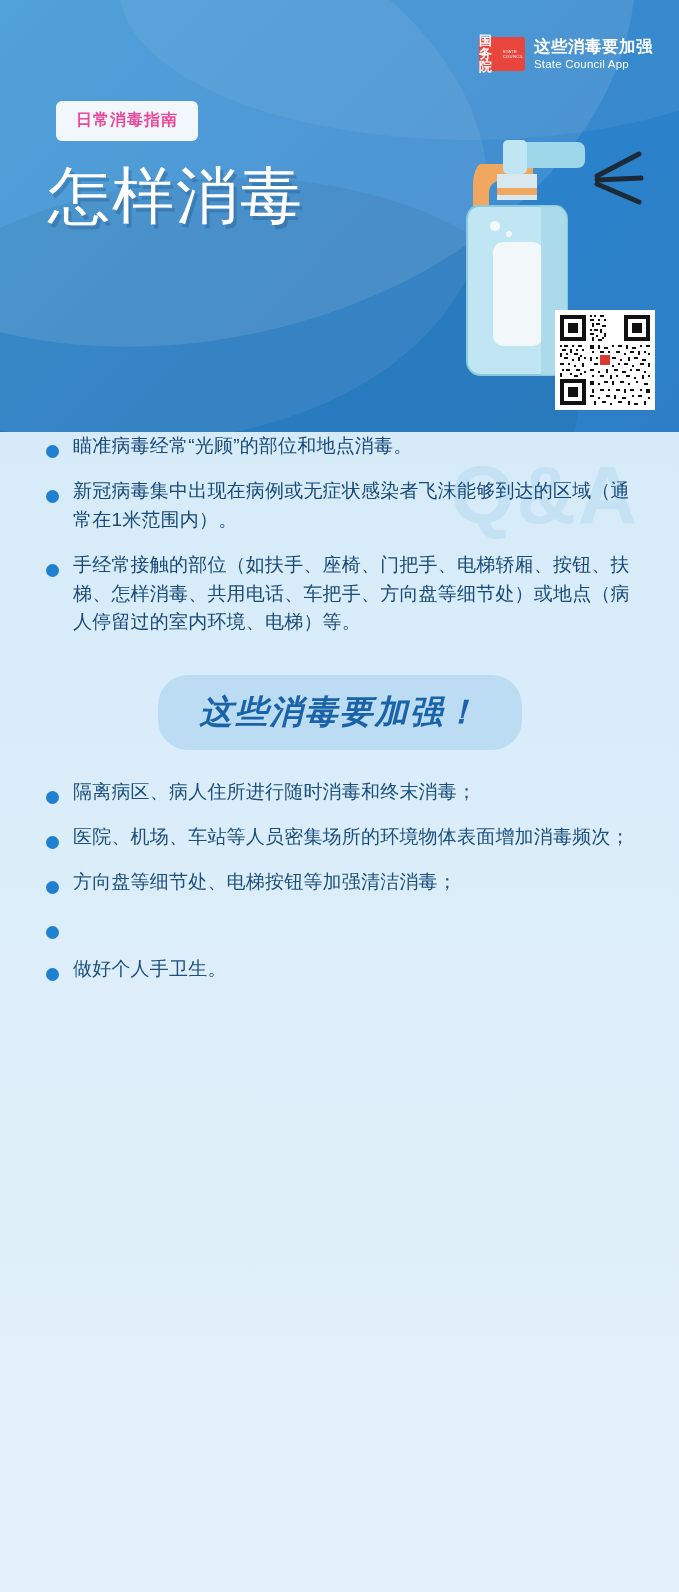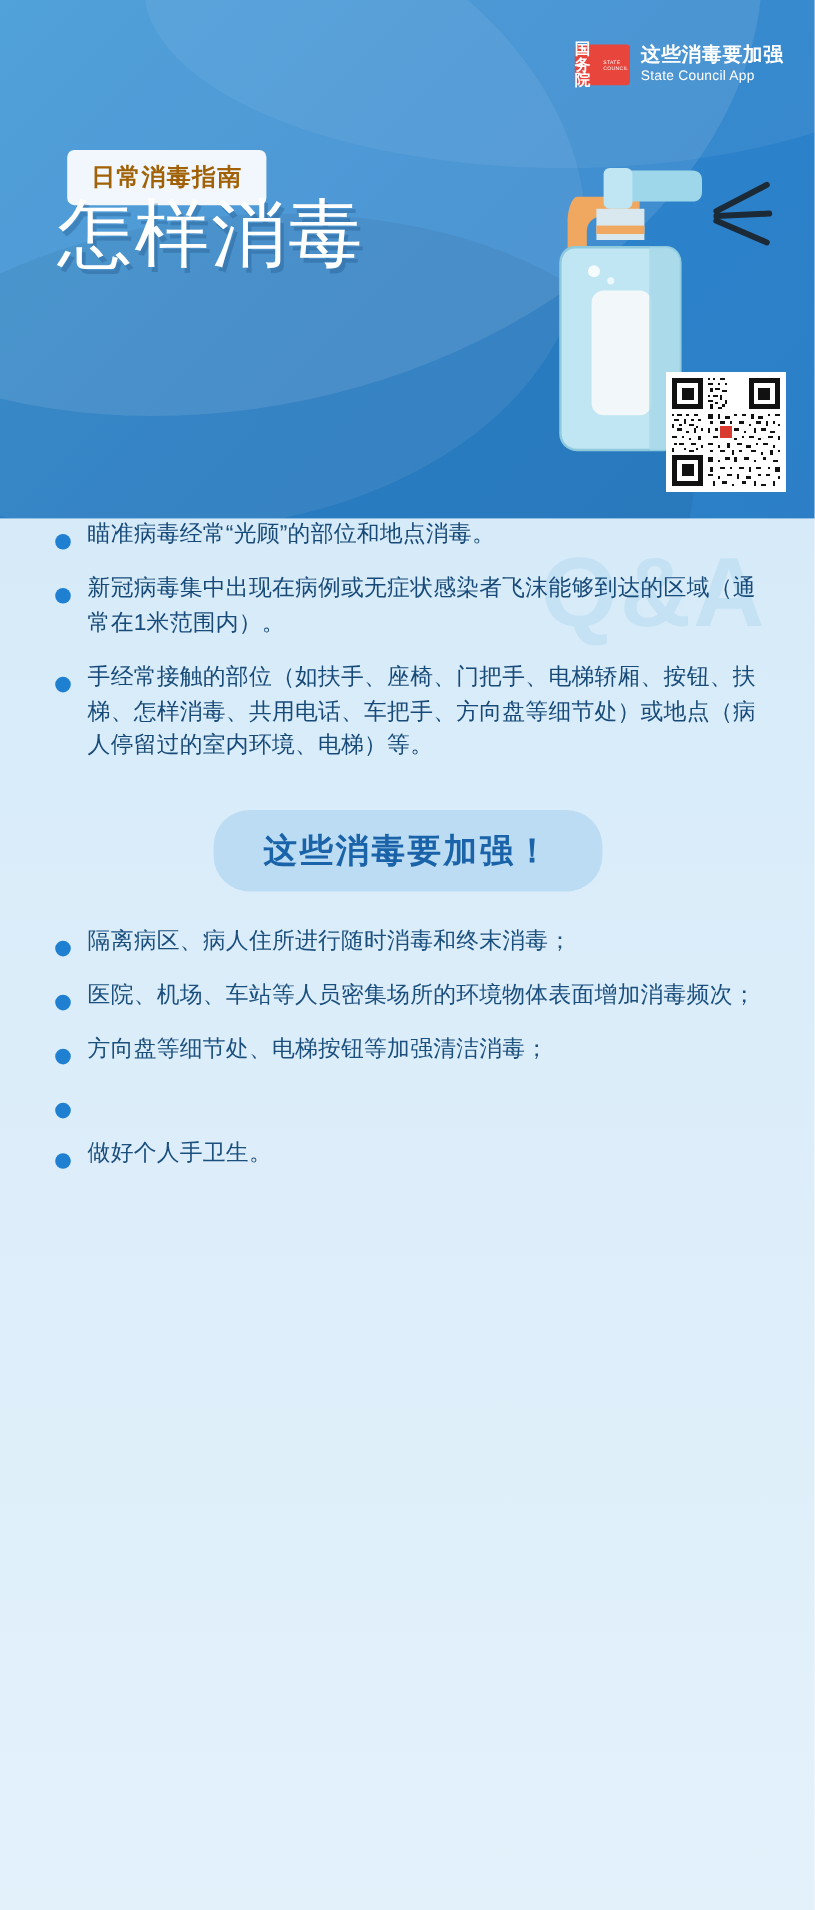--- a/index.html
+++ b/index.html
@@ -80,27 +80,26 @@
   .logo-mark .lm-en { font-size: 4.2px; letter-spacing: 0.3px; margin-top: 2px; }
   .logo-text { color: #ffffff; line-height: 1.25; }
   .logo-text .lt-cn { font-size: 16.5px; font-weight: bold; letter-spacing: 0.5px; }
   .logo-text .lt-en { font-size: 11.5px; letter-spacing: 0.2px; }
 
   
   .tag {
     position: absolute;
     left: 56px; top: 101px;
     background: rgba(255,255,255,0.92);
-    color: #a16207;
-    font-size: 20px;
+    color: #ec4899;
+    font-size: 16px;
     font-weight: bold;
     letter-spacing: 1px;
     padding: 9px 20px 10px 20px;
     border-radius: 6px;
-    margin-top: 24px;
   }
 
   
   .big-title {
     position: absolute;
     left: 48px; top: 152px;
     color: #ffffff;
     font-weight: normal;
     font-size: 62px;
     line-height: 1.42;
@@ -169,25 +168,26 @@
   .section1 .btext { color: #174a78; }
 
   .subhead-wrap {
     display: flex;
     justify-content: center;
     margin: 38px 0 28px 0;
   }
   .subhead {
     background: #bcdcf4;
     color: #1a63a8;
-    font-size: 28px;
+    font-size: 33px;
     font-weight: bold;
     letter-spacing: 2px;
     padding: 15px 42px;
     border-radius: 30px;
+    font-style: italic;
   }
   .section2 .btext { color: #1b4f7e; }
   .section2 { padding-bottom: 40px; }
 </style>
 </head>
 <body>
 
 <div class="poster">
 
   <div class="header">

